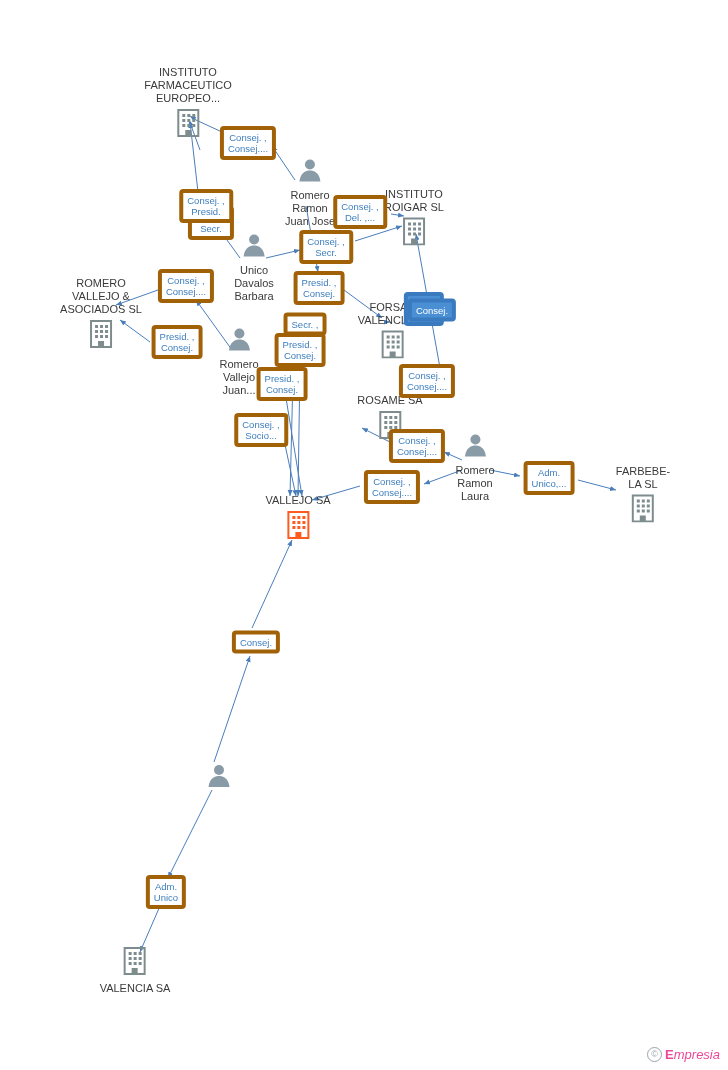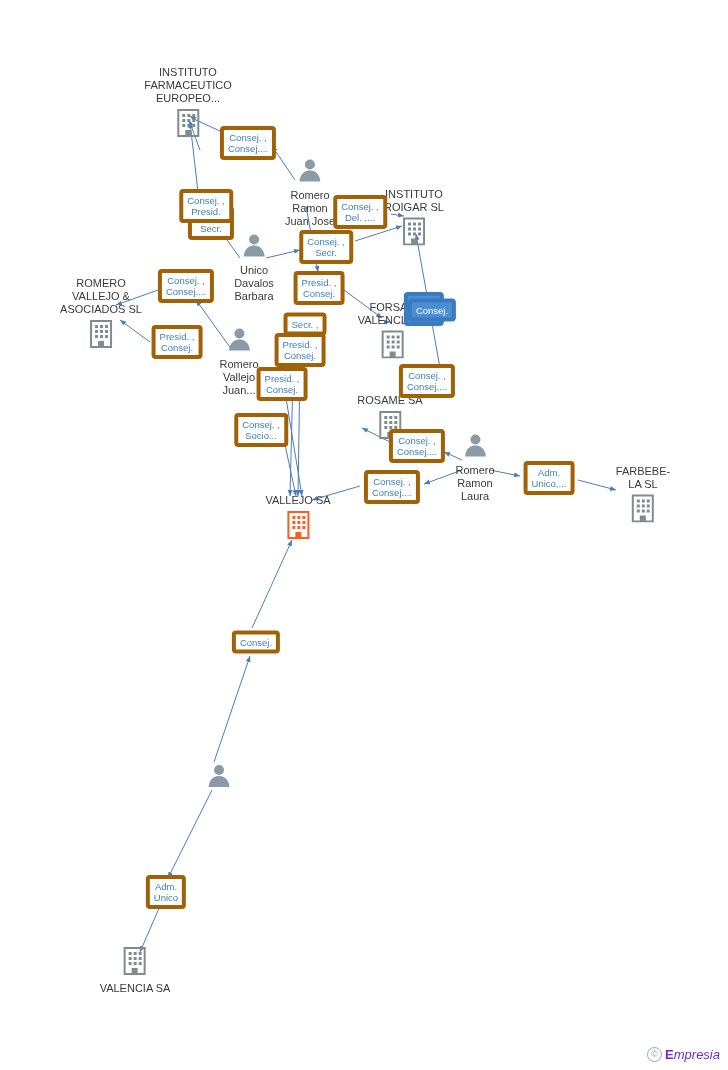--- a/index.html
+++ b/index.html
@@ -83,21 +83,21 @@
   #watermark .cmark {
     display: inline-block;
     width: 13px; height: 13px;
     border: 1px solid #9aa4ad;
     border-radius: 50%;
     font-size: 9px;
     line-height: 13px;
     text-align: center;
   }
   #watermark .brand {
-    color: #6d28d9;
+    color: #ec4899;
     font-size: 13px;
     font-style: italic;
   }
   #watermark .brand b { font-style: normal; }
 </style>
 </head>
 <body>
 
 <svg id="canvas" viewBox="0 0 728 1070">
   <defs>

